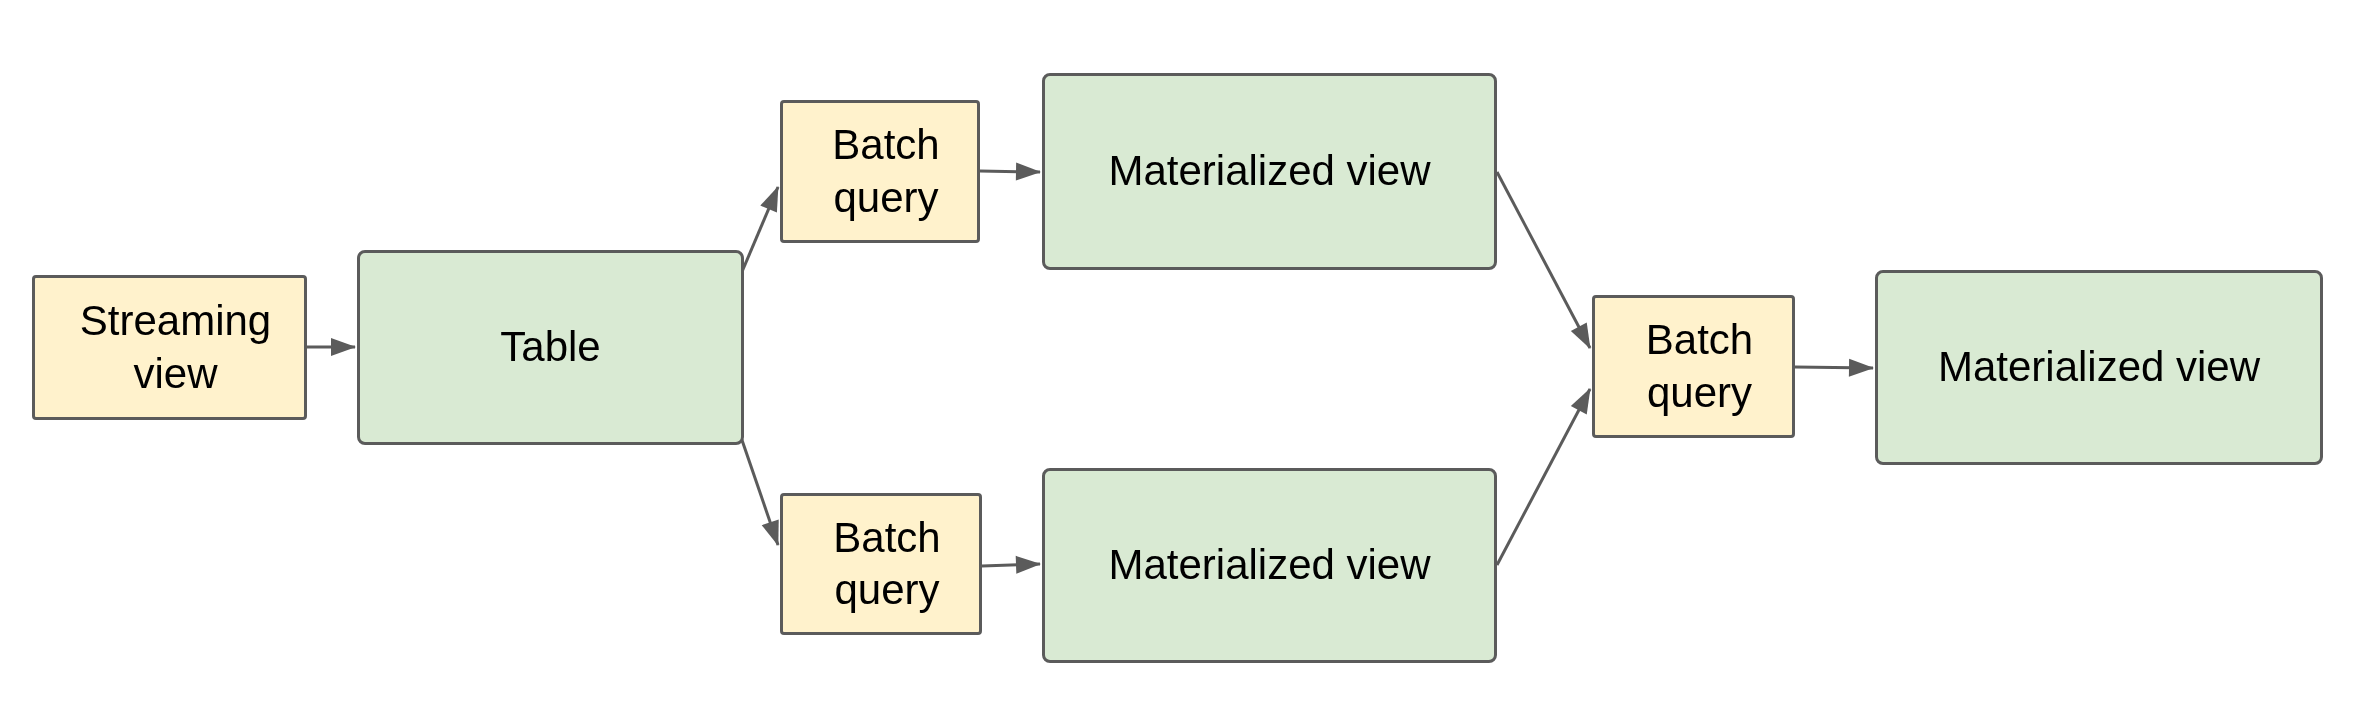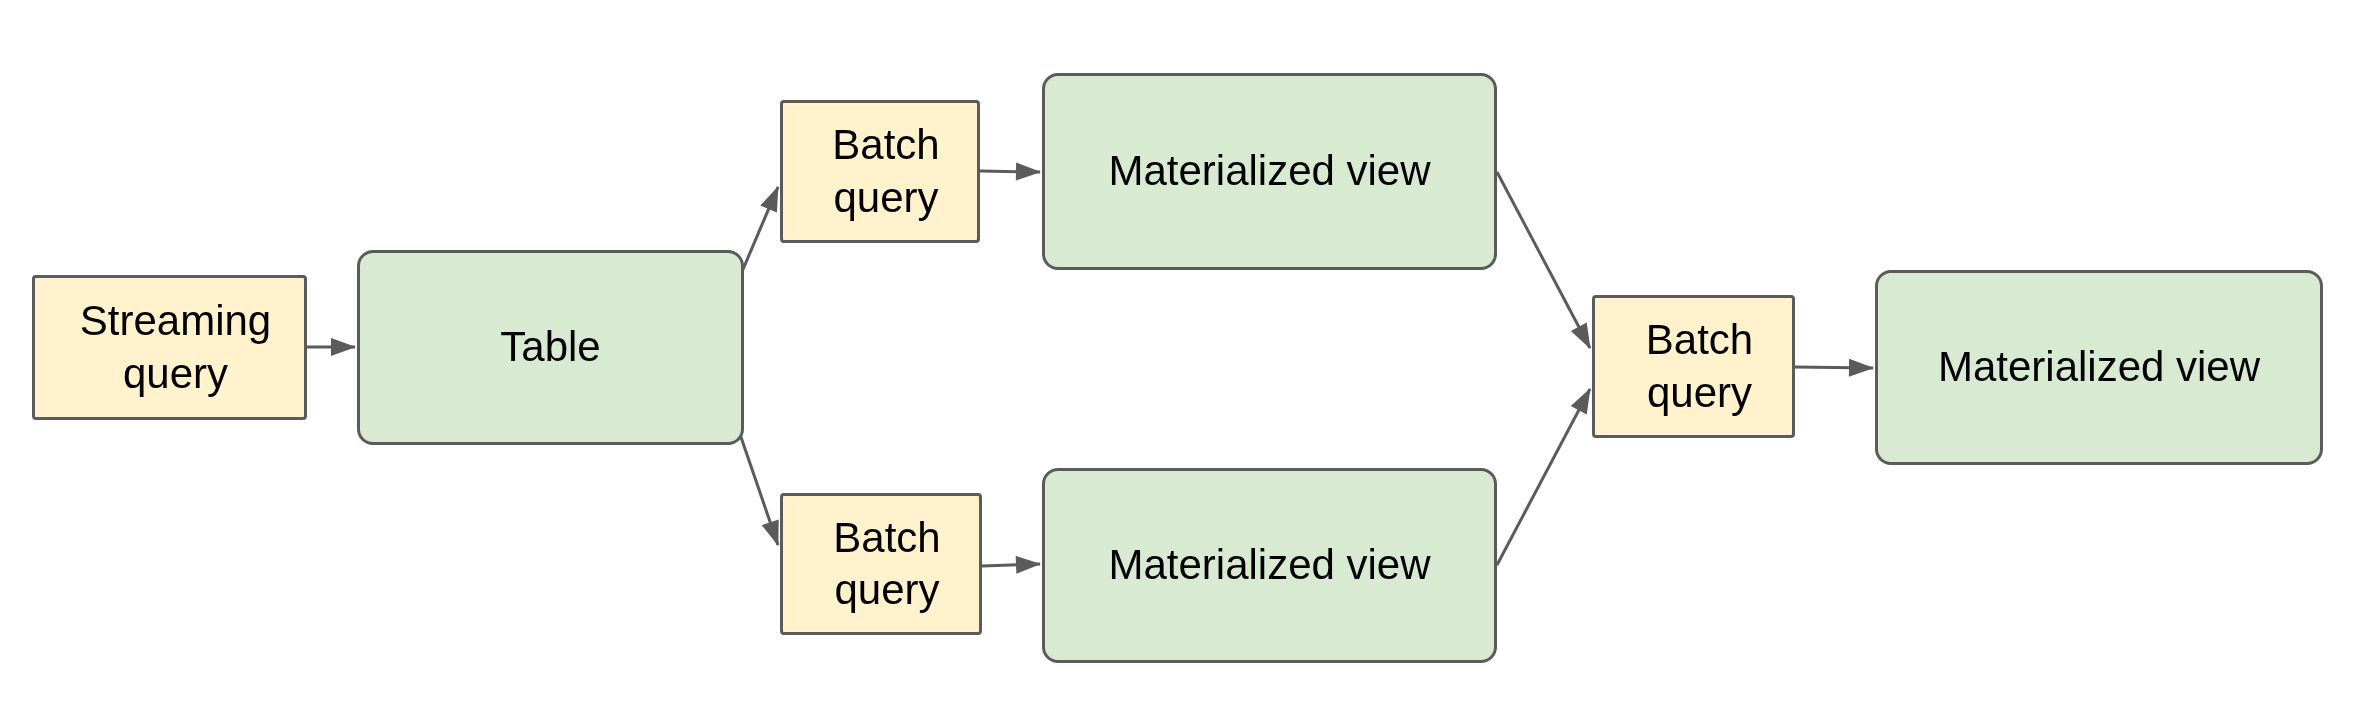--- a/index.html
+++ b/index.html
@@ -34,21 +34,21 @@
   }
   .process {
     background: var(--process_fill, #fff2cc);
     border: 3px solid var(--border, #5b5b5b);
     border-radius: 4px;
     padding-left: 12px;
   }
   .entity {
     background: var(--entity_fill, #d9ead3);
     border: 3px solid var(--border, #5b5b5b);
-    border-radius: 16px;
+    border-radius: 8px;
     text-align: center;
   }
 </style>
 </head>
 <body>
 
 <div class="canvas">
 
   <svg class="connectors" viewBox="0 0 2370 720" xmlns="http://www.w3.org/2000/svg">
     <defs>
@@ -61,21 +61,21 @@
     <line class="connector" x1="710" y1="347" x2="778" y2="187" marker-end="url(#arrowhead)"></line>
     <line class="connector" x1="710" y1="347" x2="778" y2="545" marker-end="url(#arrowhead)"></line>
     <line class="connector" x1="980" y1="171" x2="1040" y2="172" marker-end="url(#arrowhead)"></line>
     <line class="connector" x1="982" y1="566" x2="1040" y2="564" marker-end="url(#arrowhead)"></line>
     <line class="connector" x1="1497" y1="172" x2="1590" y2="348" marker-end="url(#arrowhead)"></line>
     <line class="connector" x1="1497" y1="565" x2="1590" y2="389" marker-end="url(#arrowhead)"></line>
     <line class="connector" x1="1795" y1="367" x2="1873" y2="368" marker-end="url(#arrowhead)"></line>
   </svg>
 
   <div class="node process" style="left:32px;   top:275px; width:275px; height:145px;">
-    <span>Streaming query</span>
+    <span>Streaming view</span>
   </div>
 
   <div class="node entity" style="left:357px;  top:250px; width:387px; height:195px;">
     <span>Table</span>
   </div>
 
   <div class="node process" style="left:780px;  top:100px; width:200px; height:143px;">
     <span>Batch query</span>
   </div>
 

